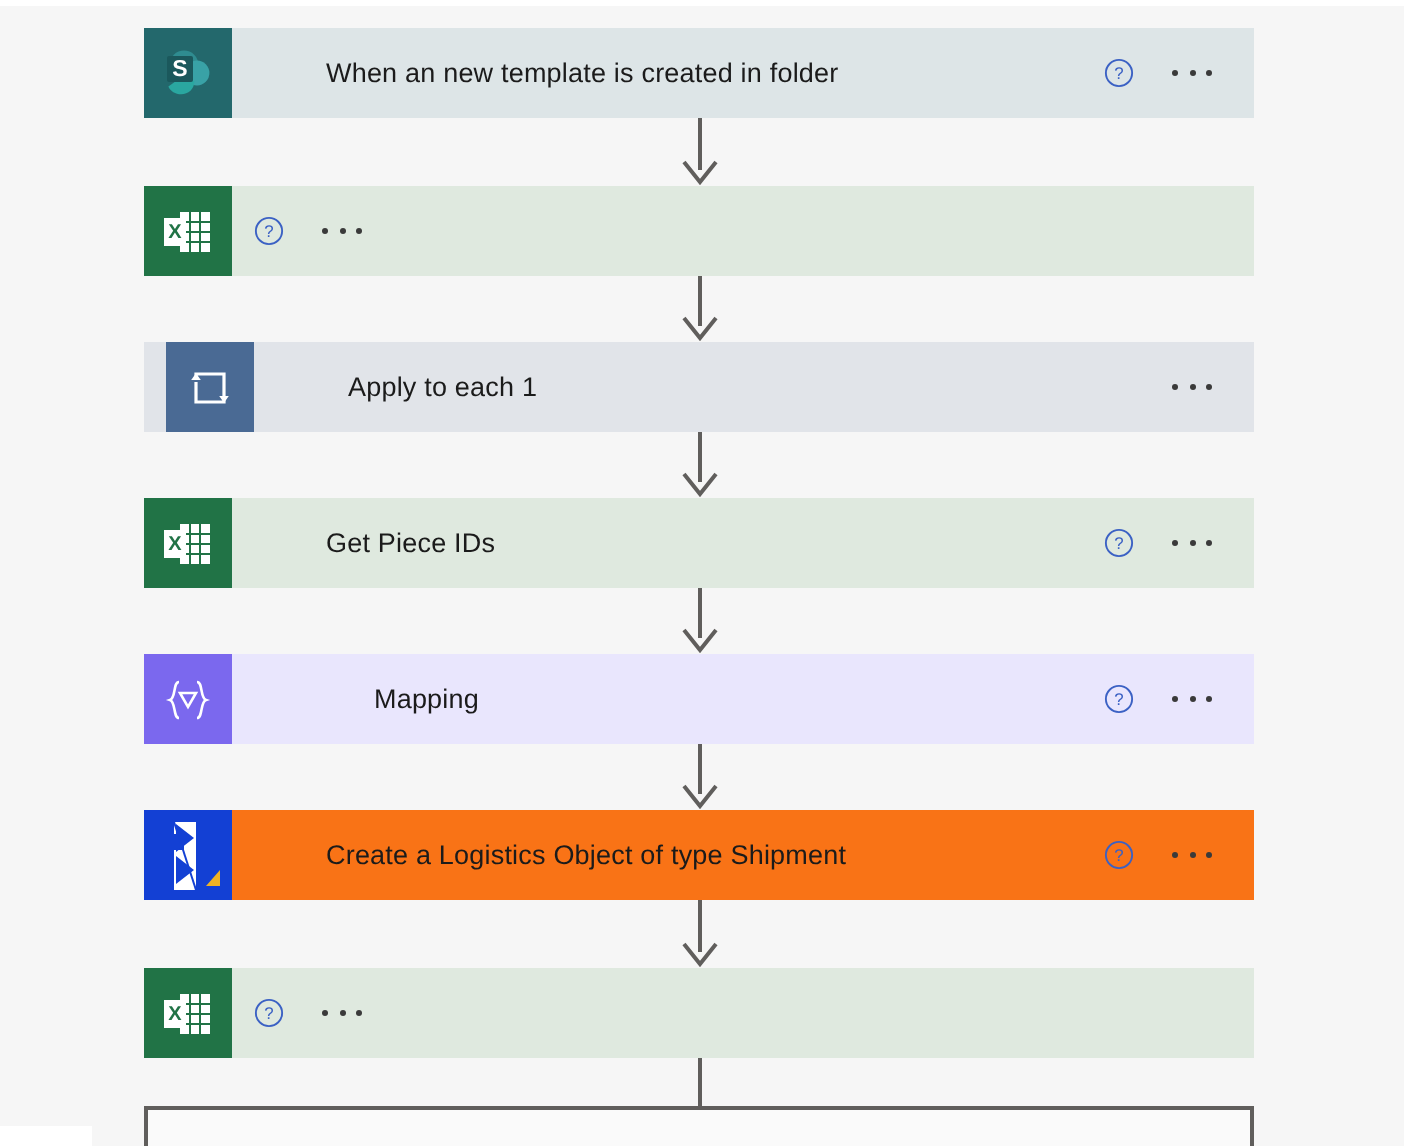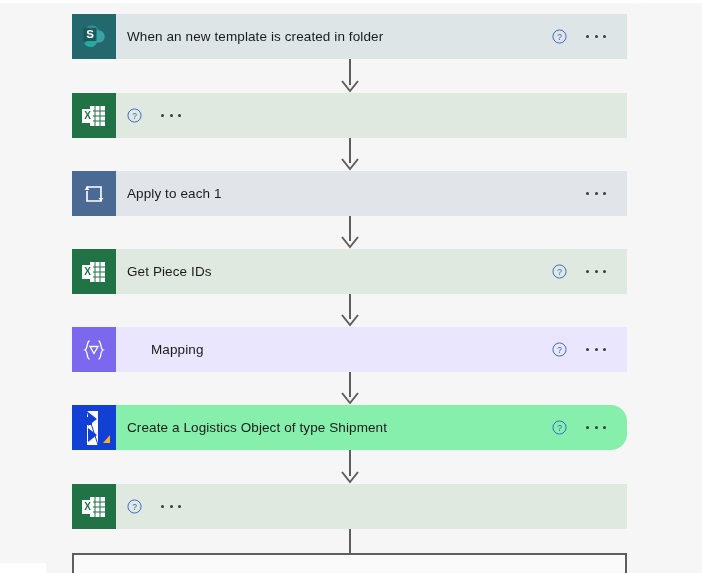--- a/index.html
+++ b/index.html
@@ -55,20 +55,21 @@
   }
 
   .card-title {
     font-size: 13.5px;
     color: #1b1b1b;
     letter-spacing: 0.1px;
     white-space: nowrap;
     overflow: hidden;
     text-overflow: ellipsis;
     flex: 1 1 auto;
+    margin-left: 36px;
   }
 
   .card-actions {
     display: flex;
     align-items: center;
     flex: 0 0 auto;
     gap: 18px;
     padding-right: 10px;
   }
 
@@ -92,21 +93,21 @@
     height: 3px;
     background: #3a3a3a;
     border-radius: 50%;
   }
 
   
   .bg-sharepoint { background: #dde5e7; }
   .bg-excel      { background: #dfe9df; }
   .bg-loop       { background: #e1e4e9; }
   .bg-mapping    { background: #e9e6fd; gap: 24px; }
-  .bg-logistics  { background: #86efac; border-radius: 16px; }
+  .bg-logistics  { background: #f97316; }
 
   
   .connector {
     position: absolute;
     left: 349px;
     width: 2px;
     background: #605e5c;
   }
   .arrowhead {
     position: absolute;
@@ -225,21 +226,21 @@
     </div>
   </div>
 
   <div class="connector" style="top:138px;height:25px;"></div>
   <div class="arrowhead" style="top:158px;">
     <svg width="20" height="13" viewBox="0 0 20 13">
         <path d="M2 1 L10 11 L18 1" fill="none" stroke="#605e5c" stroke-width="2"></path>
       </svg>
   </div>
 
-  <div class="card bg-loop" style="top:171px;">
+  <div class="card bg-loop" style="top:171px;padding-left:11px;">
     <div class="card-icon loop-bg">
       <svg width="26" height="26" viewBox="0 0 26 26" aria-hidden="true">
         <path d="M6 8 L6 6 L20 6 L20 18 L20 20 L6 20 L6 10" fill="none" stroke="#ffffff" stroke-width="1.6" stroke-linejoin="miter"></path>
         <path d="M3.6 9 L6 5.6 L8.4 9" fill="#ffffff"></path>
         <path d="M17.6 17 L20 20.4 L22.4 17" fill="#ffffff"></path>
       </svg>
     </div>
     <div class="card-body">
       <span class="card-title">Apply to each 1</span>
       <span class="card-actions">

